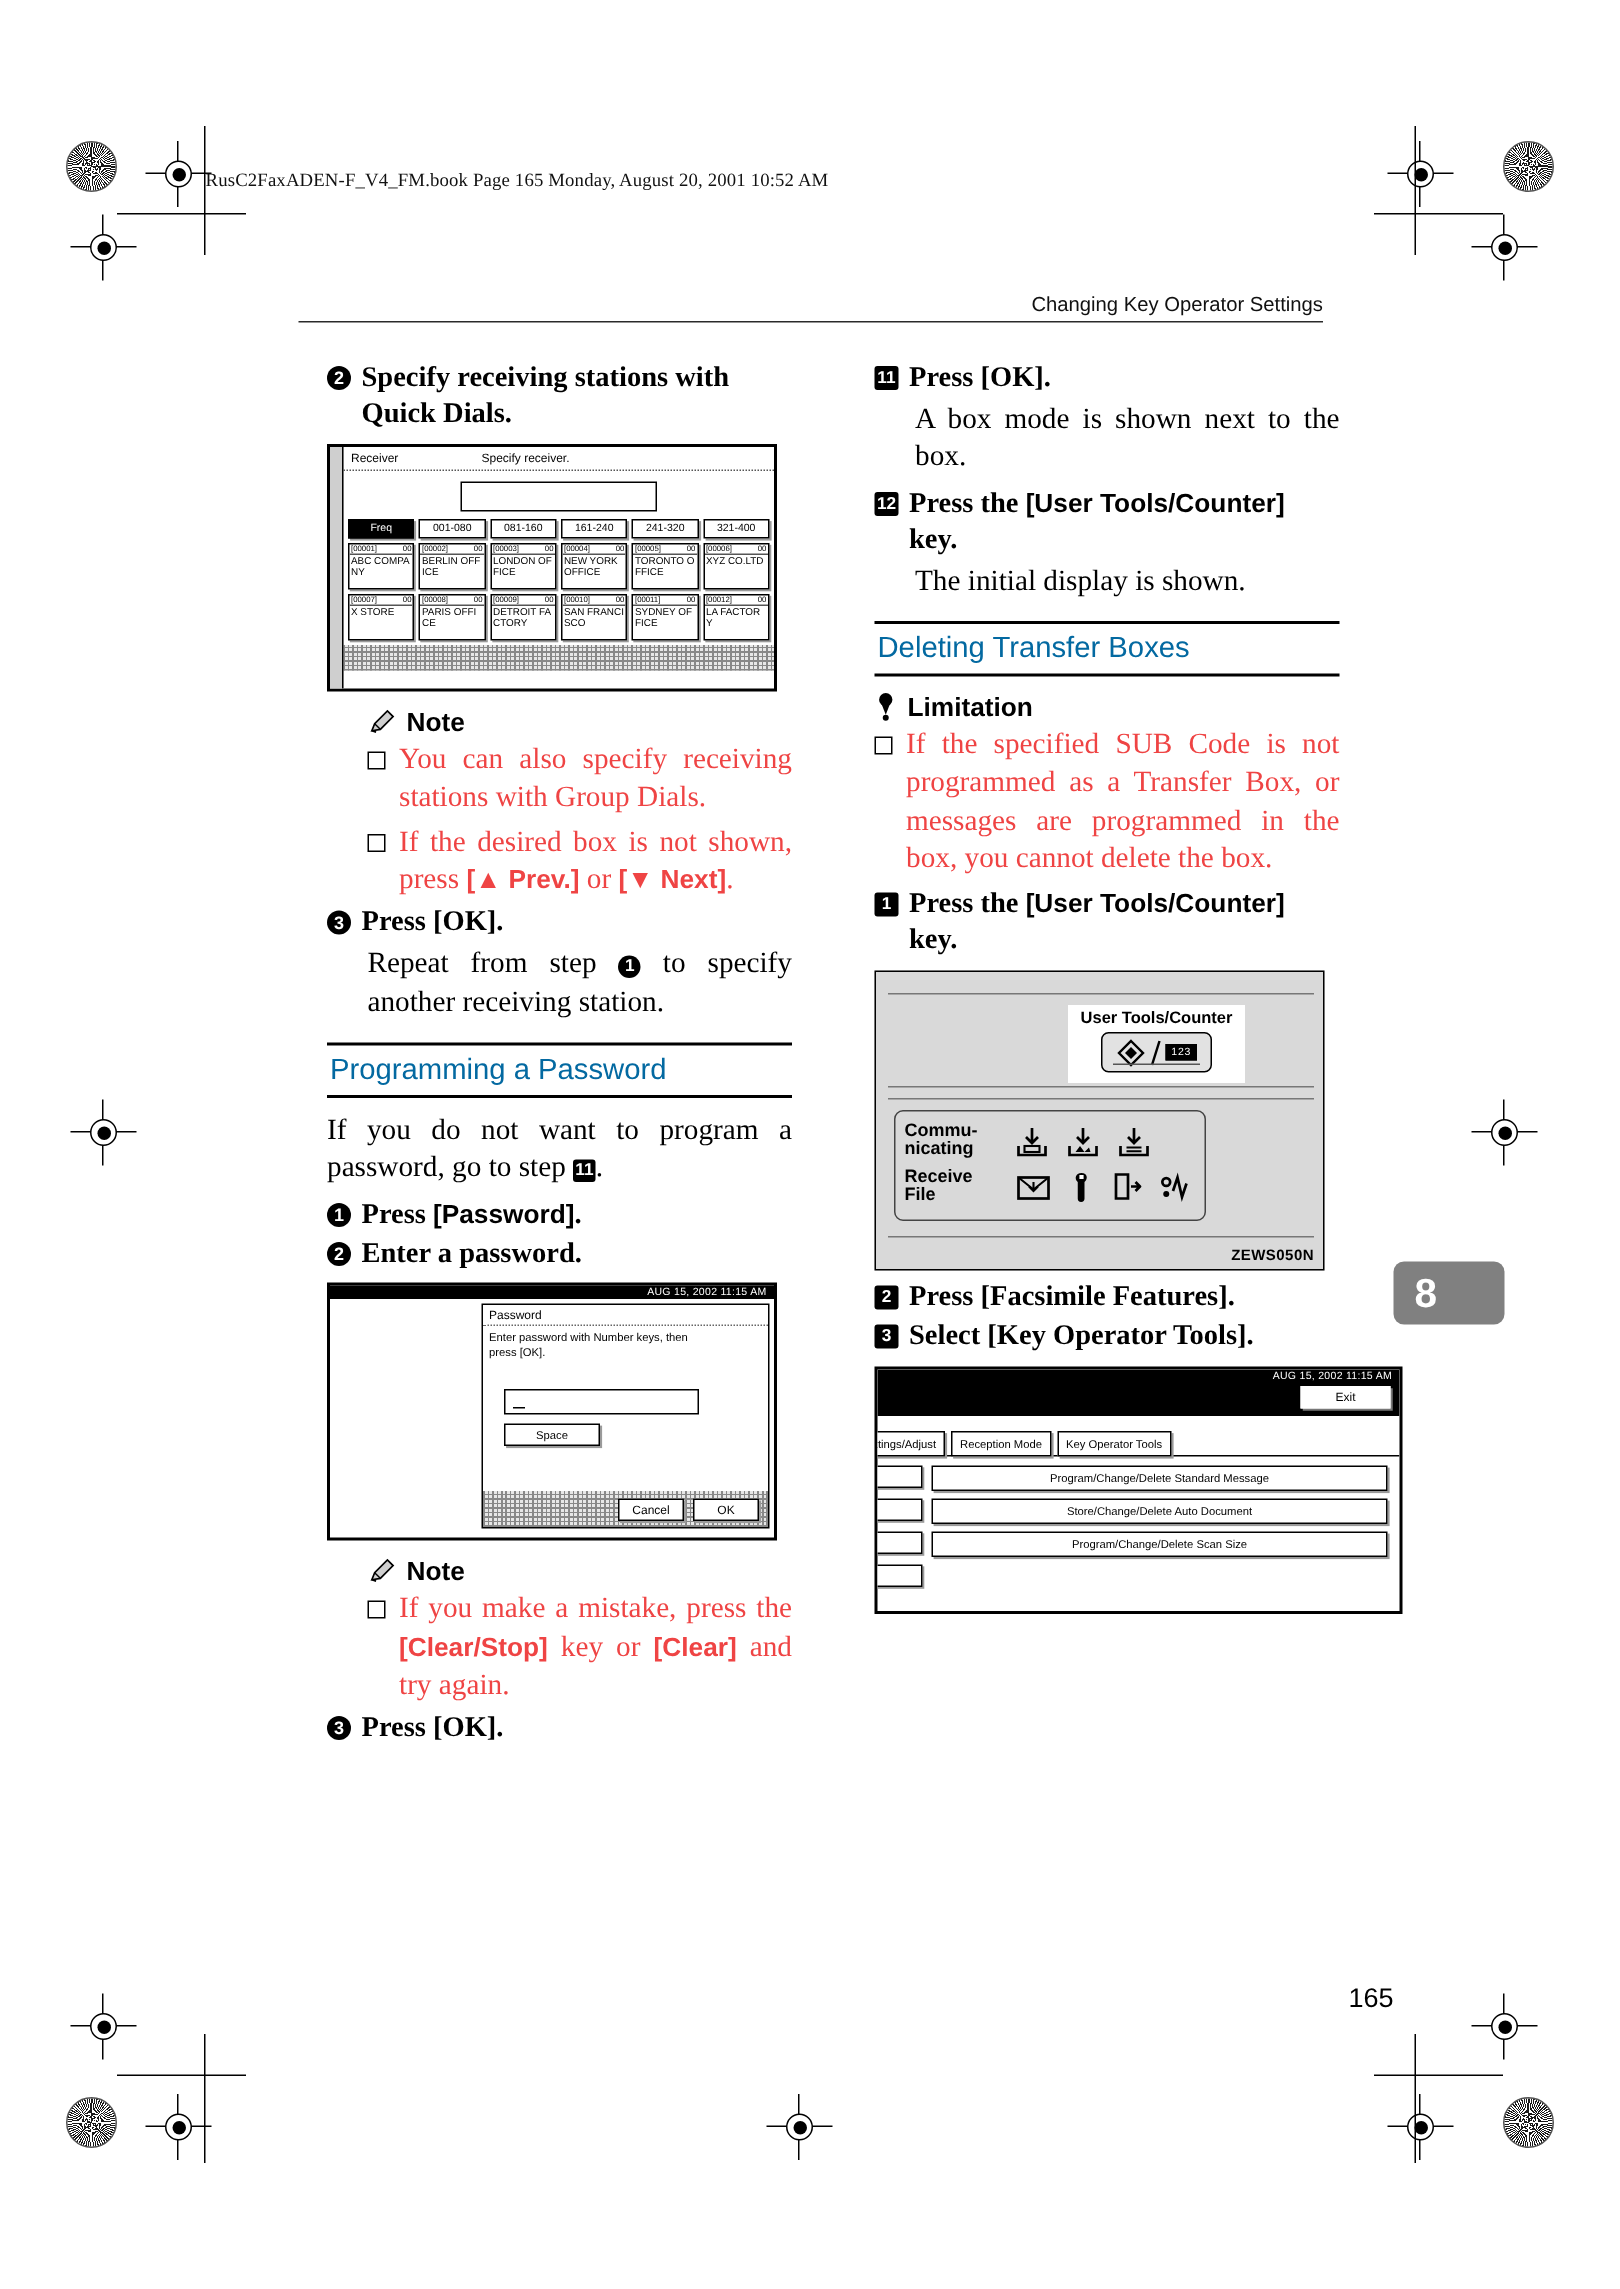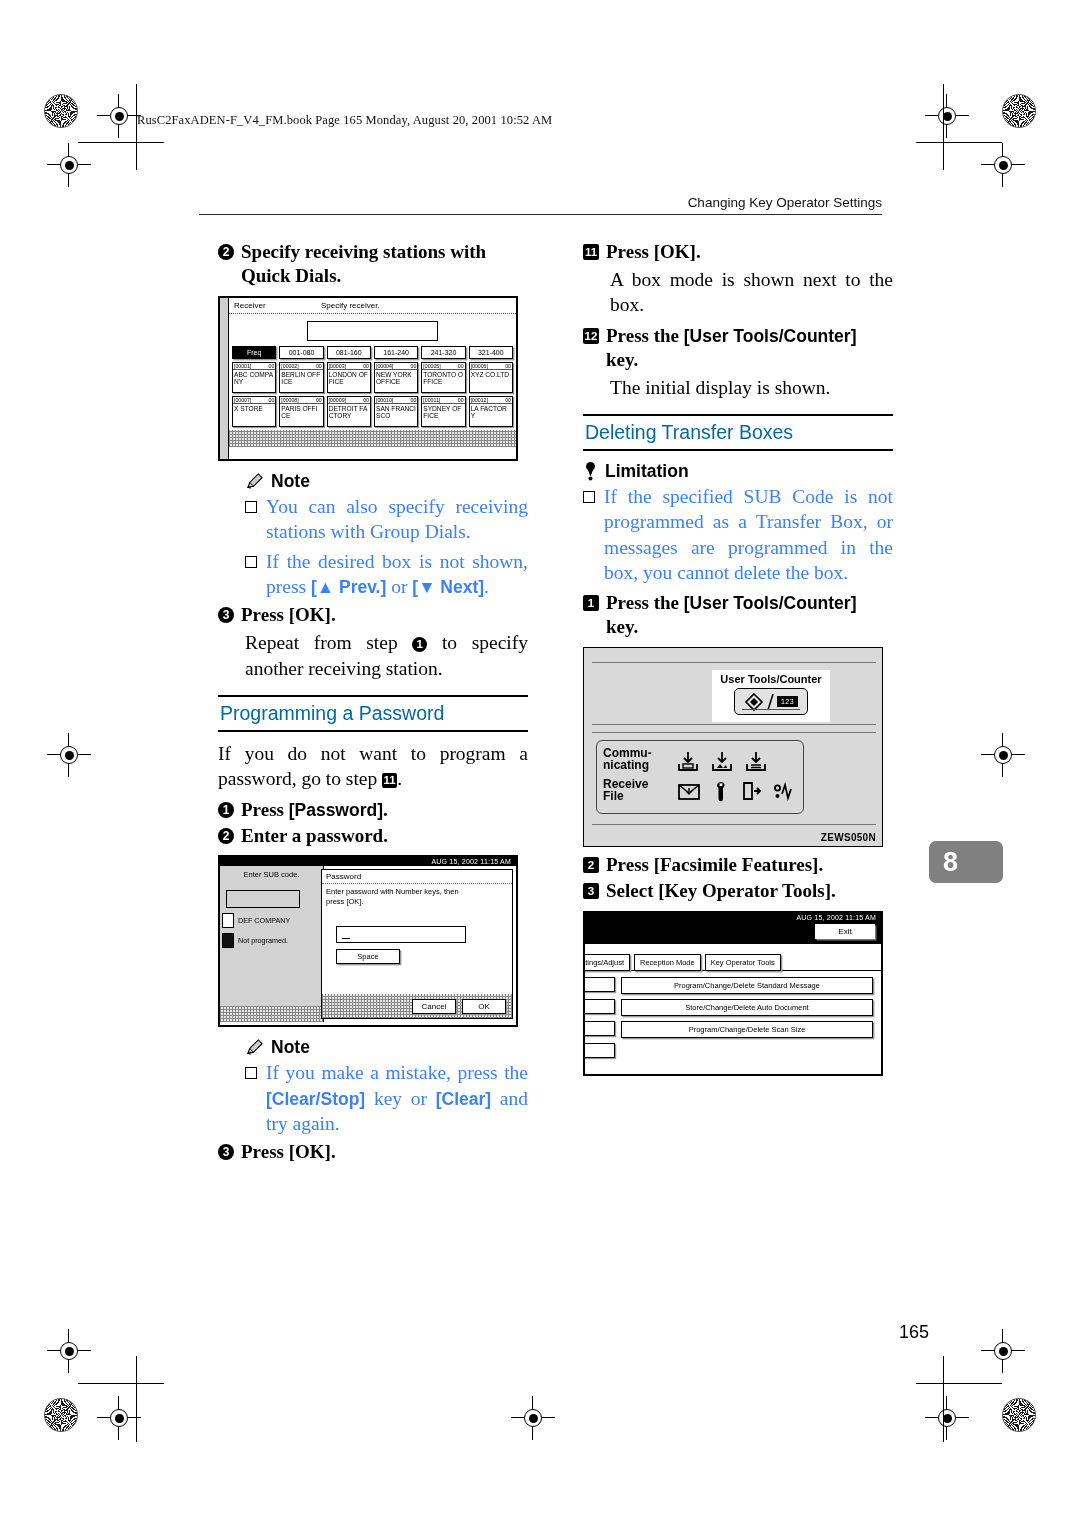--- a/index.html
+++ b/index.html
@@ -105,21 +105,21 @@
 
   .bullet {
     display: flex; gap: 9px; margin: 2px 0 4px 27px;
   }
   .bullet.lim { margin-left: 0px; }
   .sq-bullet {
     flex: 0 0 auto; width: 12px; height: 12px;
     border: 1.8px solid #000; margin-top: 7px;
   }
   .bullet-txt {
-    font-size: 19.5px; line-height: 1.30; color: #3b82f6; text-align: justify;
+    font-size: 19.5px; line-height: 1.30; color: #ef4444; text-align: justify;
   }
   .bullet-txt .kb {
     font-family: "Liberation Sans", sans-serif;
     font-weight: bold; font-size: 17.5px;
   }
 
   .sec-head {
     font-family: "Liberation Sans", sans-serif;
     font-size: 19.5px; color: #0369a1;
     padding: 5px 0 5px 2px;
@@ -248,21 +248,21 @@
     font-family: "Liberation Sans", sans-serif; font-weight: bold;
     font-size: 12px; line-height: 1.02; width: 62px; color: #000;
   }
   .figcode {
     position: absolute; right: 6px; bottom: 3px;
     font-family: "Liberation Sans", sans-serif;
     font-size: 10px; font-weight: bold; color: #000; letter-spacing: .3px; margin-top: 36px;
   }
 
   
-  .fig4 { width: 300px; height: 165px; }
+  .fig4 { width: 352px; height: 165px; }
   .f4-bar { height: 22px; background: #000; position: relative; }
   .f4-bar .exit {
     position: absolute; right: 6px; top: 2px; width: 60px;
     font-size: 8px; background: #fff; color: #000;
     border: 1.2px solid #fff; text-align: center; padding: 2px 0;
     box-shadow: 1.5px 1.5px 0 #777;
   }
   .f4-tabs { display: flex; gap: 4px; padding: 10px 0 0 0; margin-left: -12px; }
   .f4-tabs .btn { font-size: 7.5px; padding: 3px 5px; }
   .f4-tabline { height: 1.2px; background: #000; margin-top: -1px; }
@@ -541,33 +541,20 @@
 
   <div class="step">
     <span class="num-c">2</span>
     <span class="step-txt">Enter a password.</span>
   </div>
 
   <div class="fig">
     <div class="lcd fig2">
       <div class="lcd-title">AUG 15, 2002  11:15 AM</div>
       <div class="f2-body">
-        <div class="f2-left">
-          <div class="cap">Enter SUB code.</div>
-          <div class="fld"></div>
-          <div class="ent">
-            <span class="sw"></span>
-            <span class="etxt">DEF COMPANY</span>
-          </div>
-          <div class="ent">
-            <span class="sw on"></span>
-            <span class="etxt">Not programed.</span>
-          </div>
-          <div class="hatch" style="position:absolute; left:0; bottom:0; width:100%; height:16px;"></div>
-        </div>
         <div class="f2-dlg">
           <div class="dt">Password</div>
           <div class="instr">
             <div>Enter password with Number keys, then</div>
             <div>press [OK].</div>
           </div>
           <div class="pwfield">
               <span class="cur"></span>
             </div>
           <div class="btn spacebtn">Space</div>

